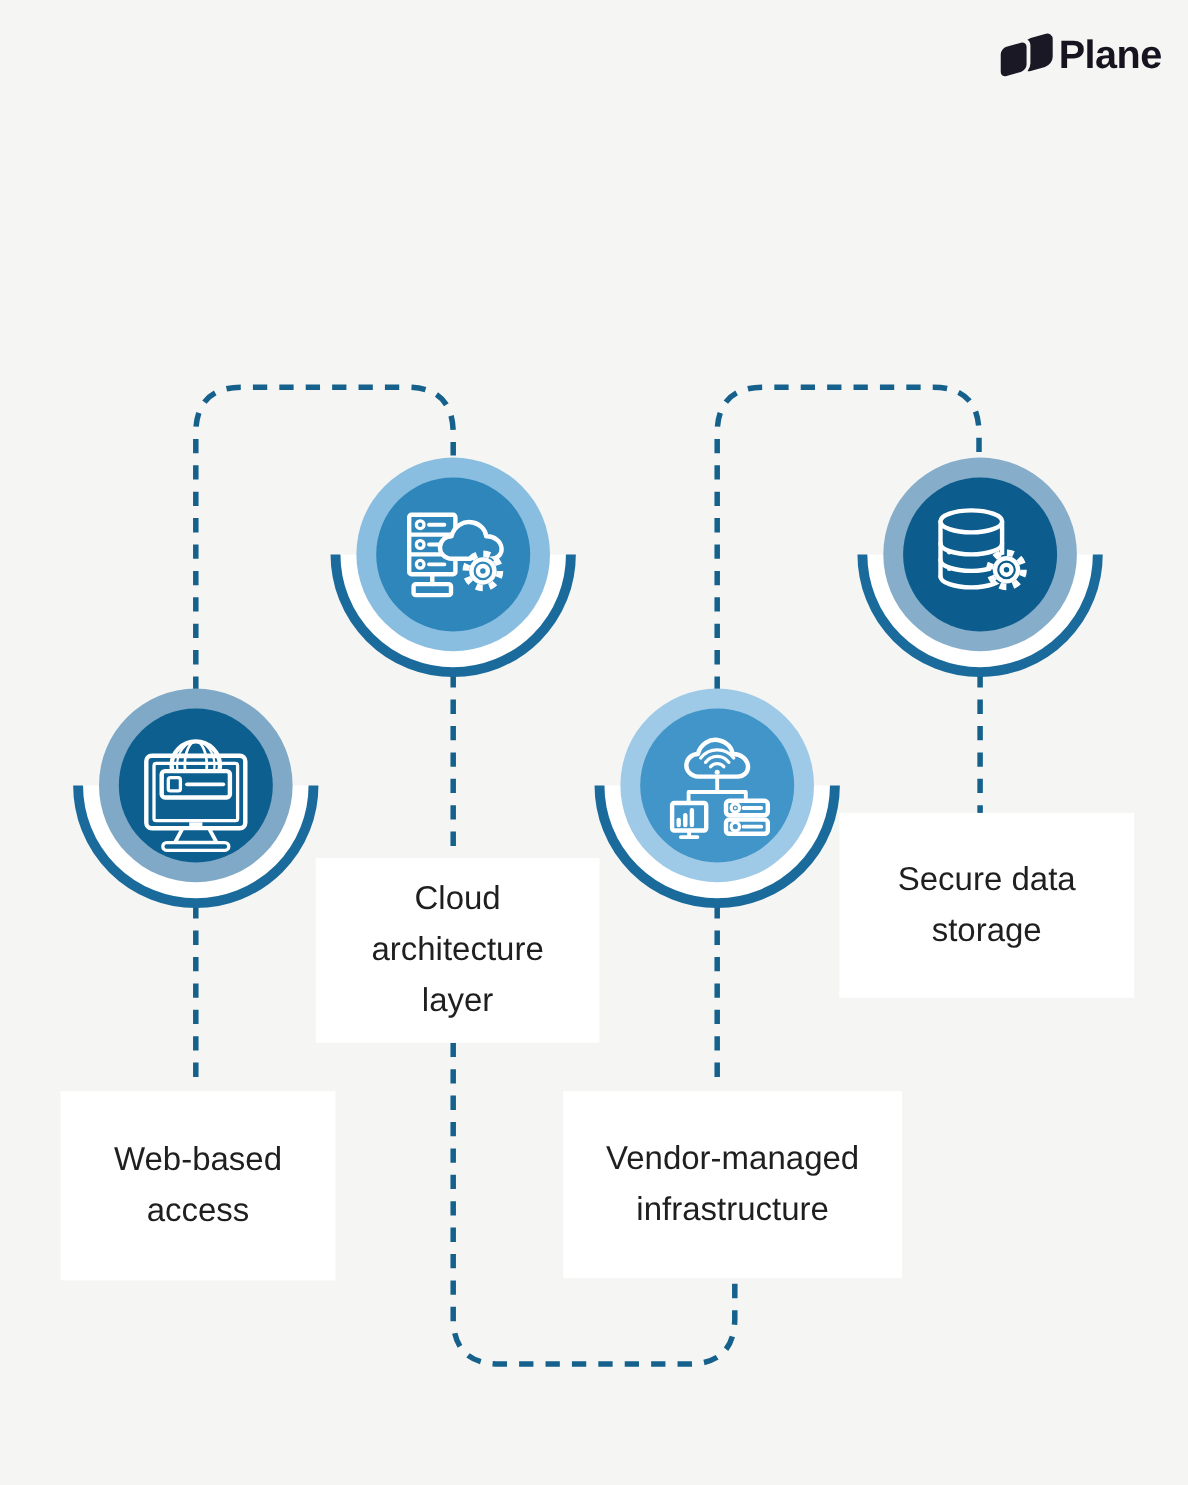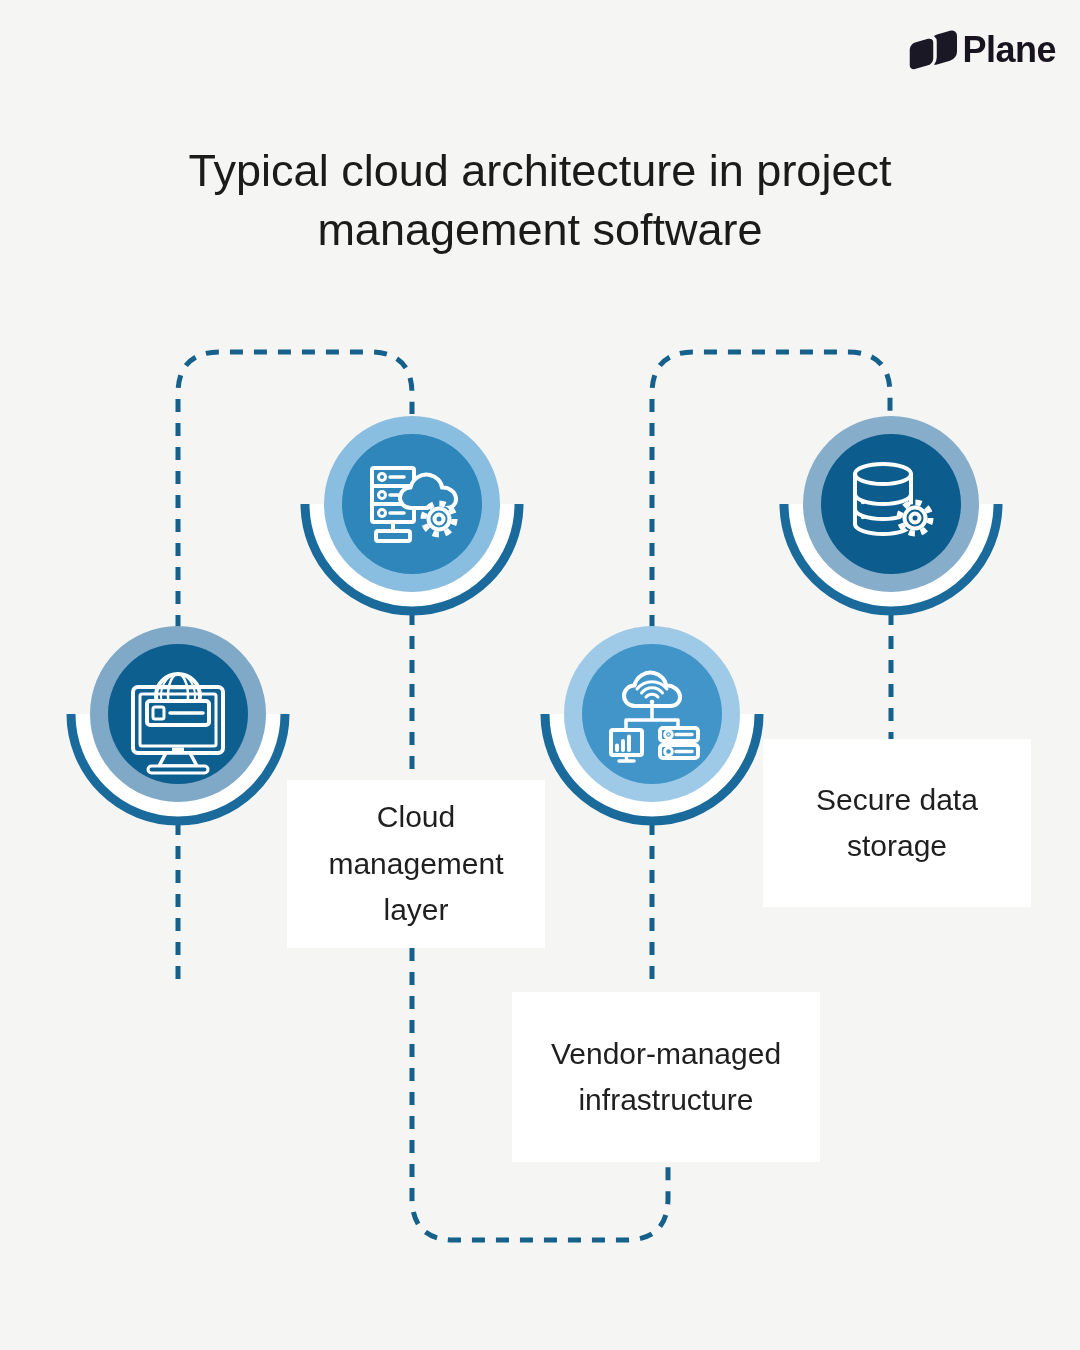--- a/index.html
+++ b/index.html
@@ -155,24 +155,26 @@
   <div class="logo">
     <svg width="58" height="48" viewBox="0 0 58 48">
       <g fill="#1B1825">
         <rect x="26" y="18" width="27" height="30" rx="7" transform="skewY(-16)"></rect>
         <rect x="4" y="18" width="27" height="30" rx="7" transform="skewY(-16)" stroke="#F5F5F4" stroke-width="3.5"></rect>
       </g>
     </svg>
     <span class="logo-text">Plane</span>
   </div>
 
-  <h1 class="title">Typical cloud architecture in project management software</h1>
 
   <div class="card card-cloud-app">
-    <div class="txt">Cloud management layer</div>
+    <div class="txt">Cloud architecture layer</div>
+  </div>
+  <div class="card card-web">
+    <div class="txt">Web-based access</div>
   </div>
   <div class="card card-vendor">
     <div class="txt">Vendor-managed infrastructure</div>
   </div>
   <div class="card card-secure">
     <div class="txt">Secure data storage</div>
   </div>
 
 </div>
 

